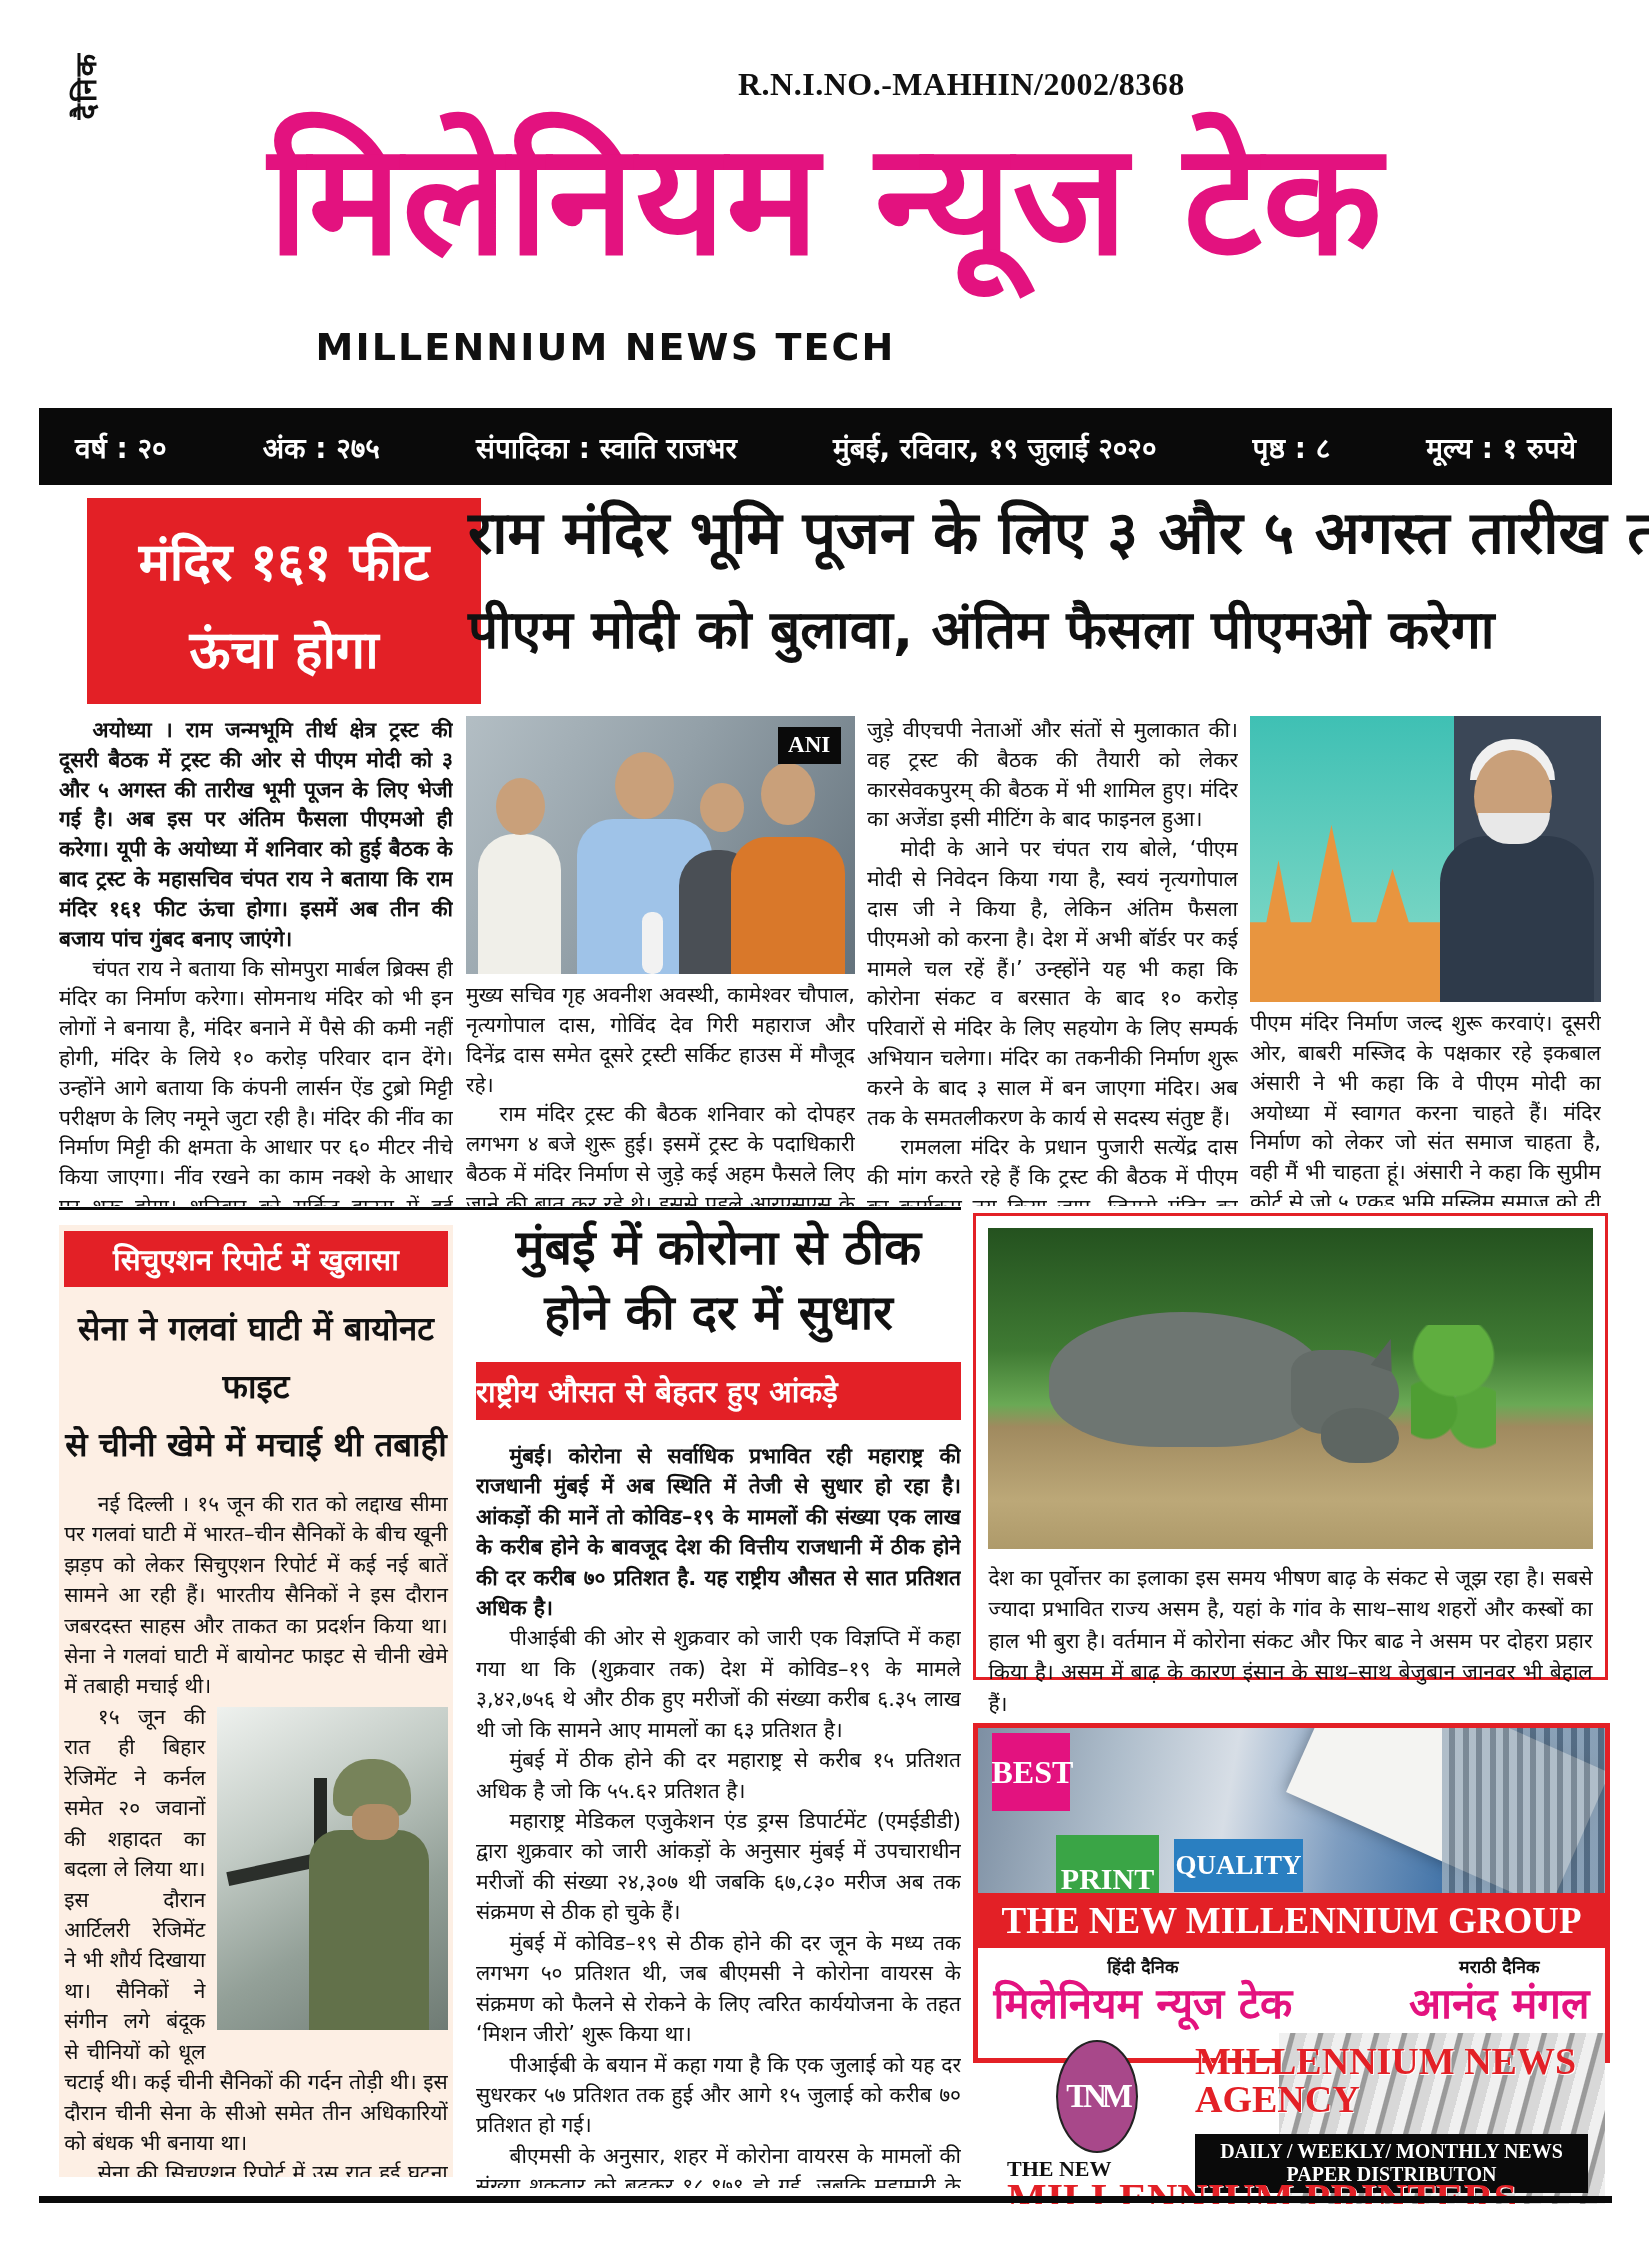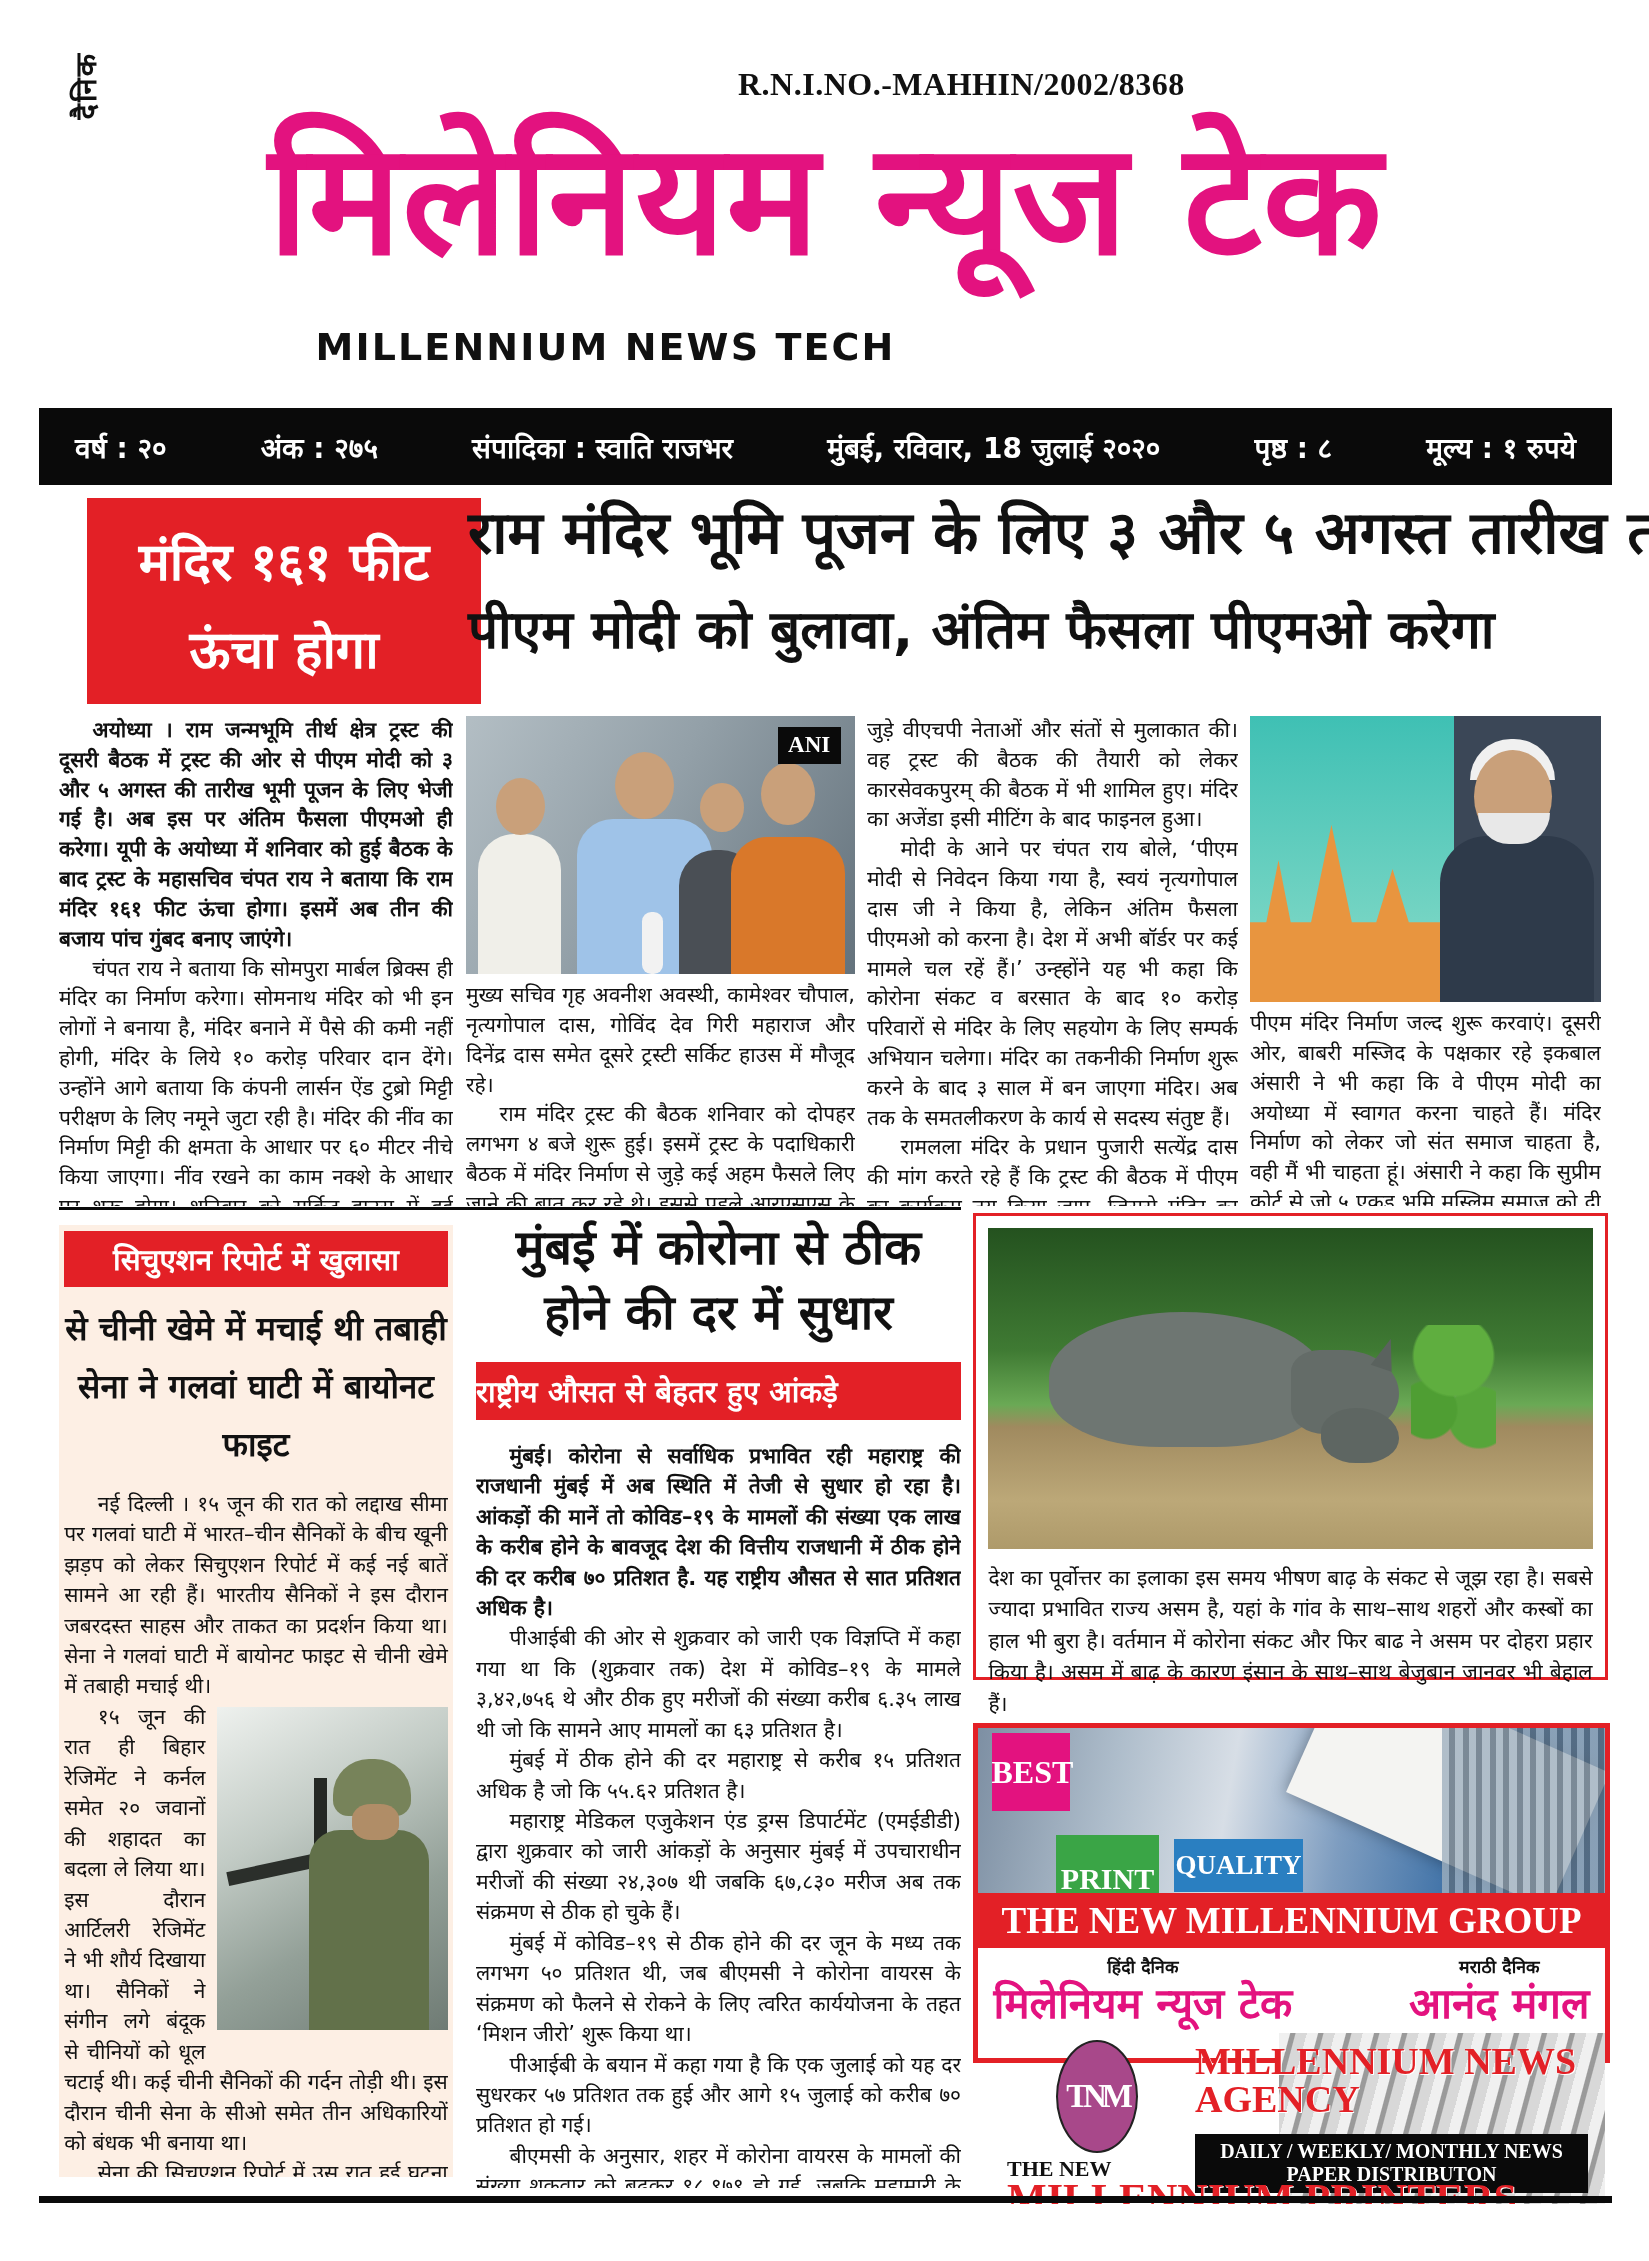--- a/index.html
+++ b/index.html
@@ -168,21 +168,21 @@
 
   <div class="abs daily-vert">दैनिक</div>
   <div class="abs rni">R.N.I.NO.-MAHHIN/2002/8368</div>
   <div class="abs mast-title">मिलेनियम न्यूज टेक</div>
   <div class="abs mast-sub">MILLENNIUM NEWS TECH</div>
 
   <div class="abs infobar">
     <span>वर्ष : २०</span>
     <span>अंक : २७५</span>
     <span>संपादिका : स्वाति राजभर</span>
-    <span>मुंबई, रविवार, 18 जुलाई २०२०</span>
+    <span>मुंबई, रविवार, १९ जुलाई २०२०</span>
     <span>पृष्ठ : ८</span>
     <span>मूल्य : १ रुपये</span>
   </div>
 
   <div class="abs side-red-box">
     <div>मंदिर १६१ फीट</div>
     <div>ऊंचा होगा</div>
   </div>
   <div class="abs h1-line1">राम मंदिर भूमि पूजन के लिए ३ और ५ अगस्त तारीख तय</div>
   <div class="abs h1-line2">पीएम मोदी को बुलावा, अंतिम फैसला पीएमओ करेगा</div>
@@ -225,22 +225,22 @@
       <div class="modi-beard"></div>
     </div>
     <p class="noind">पीएम मंदिर निर्माण जल्द शुरू करवाएं। दूसरी ओर, बाबरी मस्जिद के पक्षकार रहे इकबाल अंसारी ने भी कहा कि वे पीएम मोदी का अयोध्या में स्वागत करना चाहते हैं। मंदिर निर्माण को लेकर जो संत समाज चाहता है, वही मैं भी चाहता हूं। अंसारी ने कहा कि सुप्रीम कोर्ट से जो ५ एकड़ भूमि मुस्लिम समाज को दी गई है, उस मस्जिद की भूमि पर एक अस्पताल और एक स्कूल का निर्माण किया जाए।</p>
   </div>
 
   <div class="abs rule" style="left:59px; top:1207px; width:902px; height:3.1px;"></div>
 
   <div class="abs story2">
     <div class="kicker">सिचुएशन रिपोर्ट में खुलासा</div>
     <div class="s2-head">
+      <div>सेना ने गलवां घाटी में बायोनट फाइट</div>
       <div>से चीनी खेमे में मचाई थी तबाही</div>
-      <div>सेना ने गलवां घाटी में बायोनट फाइट</div>
     </div>
     <div class="s2-body">
       <p class="ind">नई दिल्ली । १५ जून की रात को लद्दाख सीमा पर गलवां घाटी में भारत–चीन सैनिकों के बीच खूनी झड़प को लेकर सिचुएशन रिपोर्ट में कई नई बातें सामने आ रही हैं। भारतीय सैनिकों ने इस दौरान जबरदस्त साहस और ताकत का प्रदर्शन किया था। सेना ने गलवां घाटी में बायोनट फाइट से चीनी खेमे में तबाही मचाई थी।</p>
       <div class="soldier">
         <div class="sol-gun2"></div>
         <div class="sol-gun"></div>
         <div class="sol-body"></div>
         <div class="sol-helmet"></div>
         <div class="sol-face"></div>
       </div>

